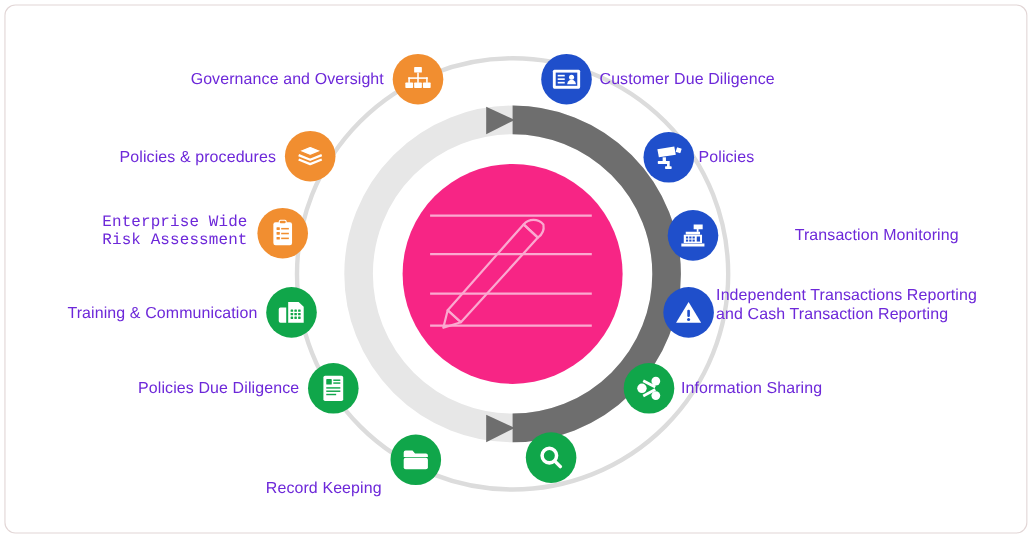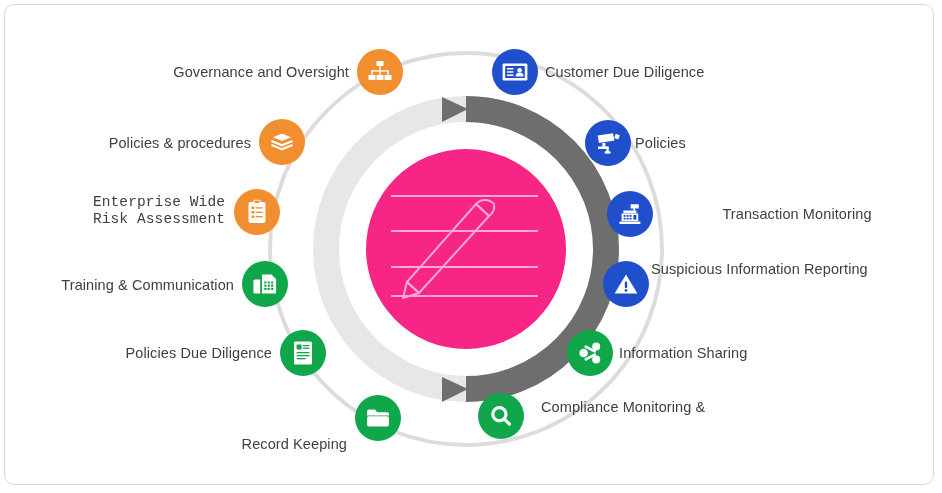--- a/index.html
+++ b/index.html
@@ -25,21 +25,21 @@
   .bubble{
     position:absolute;
     width:46px;height:46px;border-radius:50%;
     display:flex;align-items:center;justify-content:center;
     box-sizing:border-box;
   }
   .bubble svg{display:block;}
   .lab{
     position:absolute;
     font-size:14.5px;
-    color:#404040;
+    color:#6d28d9;
     line-height:1.18;
     white-space:pre;
     letter-spacing:0.1px;
   }
   .lab.r{text-align:right;}
   .lab.l{text-align:left;}
 </style>
 </head>
 <body>
 
@@ -224,21 +224,21 @@
     <div class="node">
       <div class="bubble" style="left:598px;top:256px;background:#1F4FCB;">
         <svg width="26" height="24" viewBox="0 0 26 24" fill="#ffffff">
           <path d="M13 2.6 L24.4 21.4 H1.6 Z"></path>
           <g fill="#1F4FCB">
             <rect x="11.8" y="9.6" width="2.4" height="6.6" rx="1.1"></rect>
             <circle cx="13" cy="18.4" r="1.4"></circle>
           </g>
         </svg>
       </div>
-      <div class="lab l" style="left:646px;top:256px;width:290px;"><span>Suspicious Information Reporting</span><br></div>
+      <div class="lab l" style="left:646px;top:256px;width:290px;"><span>Independent Transactions Reporting</span><br><span>and Cash Transaction Reporting</span></div>
     </div>
 
     <div class="node">
       <div class="bubble" style="left:562px;top:325px;background:#10A64A;">
         <svg width="24" height="24" viewBox="0 0 24 24" fill="#ffffff">
           <circle cx="18.2" cy="5.4" r="4"></circle>
           <circle cx="18.2" cy="18.6" r="4"></circle>
           <circle cx="5.6" cy="12" r="4.3"></circle>
           <rect x="6" y="6.6" width="12.4" height="2.6" transform="rotate(28 12 8)"></rect>
           <rect x="6" y="14.8" width="12.4" height="2.6" transform="rotate(-28 12 16)"></rect>
@@ -247,17 +247,17 @@
       <div class="lab l" style="left:614px;top:340px;width:290px;">Information Sharing</div>
     </div>
 
     <div class="node">
       <div class="bubble" style="left:473px;top:388px;background:#10A64A;">
         <svg width="24" height="24" viewBox="0 0 24 24" fill="none" stroke="#ffffff" stroke-width="3.2" stroke-linecap="round">
           <circle cx="10.4" cy="10.2" r="6.6"></circle>
           <line x1="15.4" y1="15.2" x2="20.4" y2="20.2"></line>
         </svg>
       </div>
-      <div class="lab l" style="left:536px;top:394px;width:330px;"><span>Compliance Monitoring &amp;</span><br></div>
+      <div class="lab l" style="left:536px;top:394px;width:330px;"><br></div>
     </div>
 
   </div>
 </div>
 
 </body></html>

